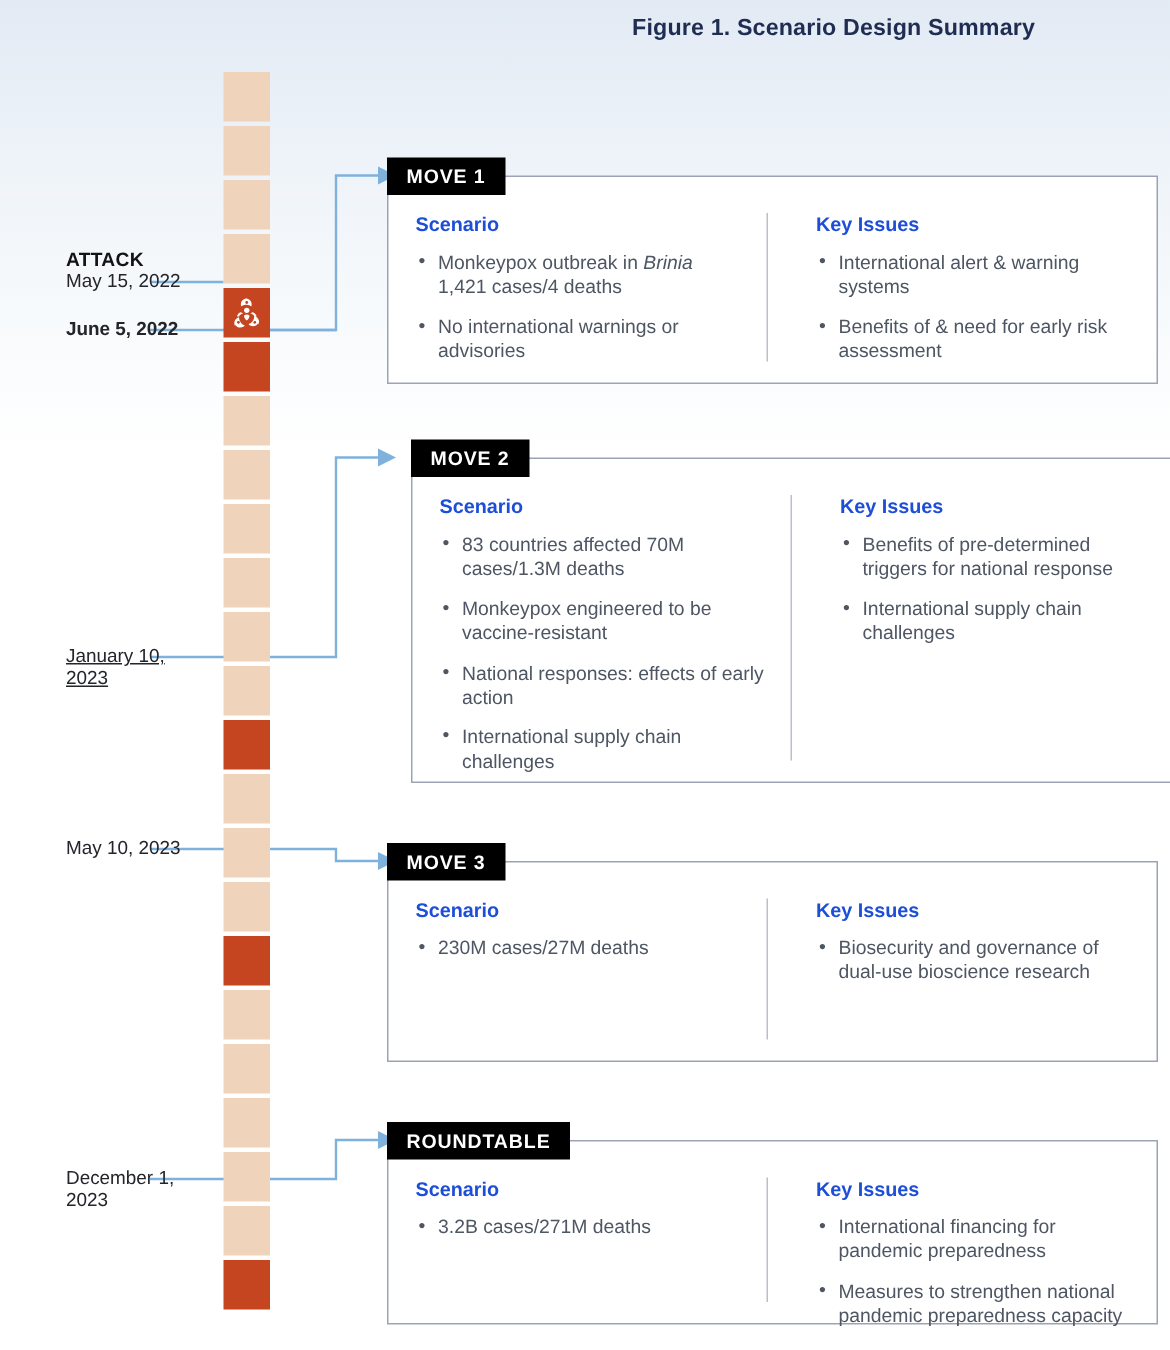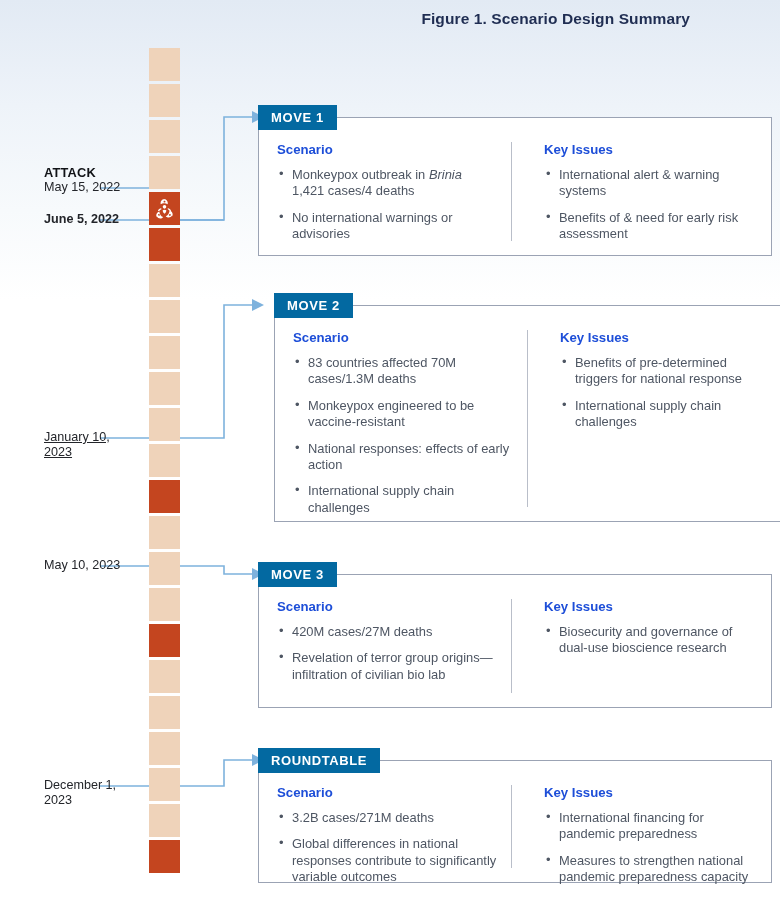--- a/index.html
+++ b/index.html
@@ -98,21 +98,21 @@
     position: absolute;
     background: #ffffff;
     border: 1px solid #9ba3b4;
     z-index: 4;
   }
   .card-header {
     position: absolute;
     left: -1px;
     top: -13px;
     height: 25px;
-    background: #0369a1;
+    background: #000000;
     color: #ffffff;
     font-size: 13px;
     font-weight: bold;
     letter-spacing: 0.6px;
     display: flex;
     align-items: center;
     padding: 0 13px 0 13px;
   }
   .card-body {
     display: flex;
@@ -277,41 +277,39 @@
     </div>
   </div>
 </div>
 
 <div class="card" id="card-2" style="left:258px; top:574px; width:514px; height:134px;">
   <div class="card-header">MOVE 3</div>
   <div class="card-body">
     <div class="col col-scenario">
       <div class="col-title">Scenario</div>
       <ul class="bullets">
-          <li>420M cases/27M deaths</li>
-          <li>Revelation of terror group origins—infiltration of civilian bio lab</li>
+          <li>230M cases/27M deaths</li>
         </ul>
     </div>
     <div class="col col-issues">
       <div class="col-title">Key Issues</div>
       <ul class="bullets">
           <li>Biosecurity and governance of dual-use bioscience research</li>
         </ul>
     </div>
   </div>
 </div>
 
 <div class="card" id="card-3" style="left:258px; top:760px; width:514px; height:123px;">
   <div class="card-header">ROUNDTABLE</div>
   <div class="card-body">
     <div class="col col-scenario">
       <div class="col-title">Scenario</div>
       <ul class="bullets">
           <li>3.2B cases/271M deaths</li>
-          <li>Global differences in national responses contribute to significantly variable outcomes</li>
         </ul>
     </div>
     <div class="col col-issues">
       <div class="col-title">Key Issues</div>
       <ul class="bullets">
           <li>International financing for pandemic preparedness</li>
           <li>Measures to strengthen national pandemic preparedness capacity</li>
         </ul>
     </div>
   </div>

